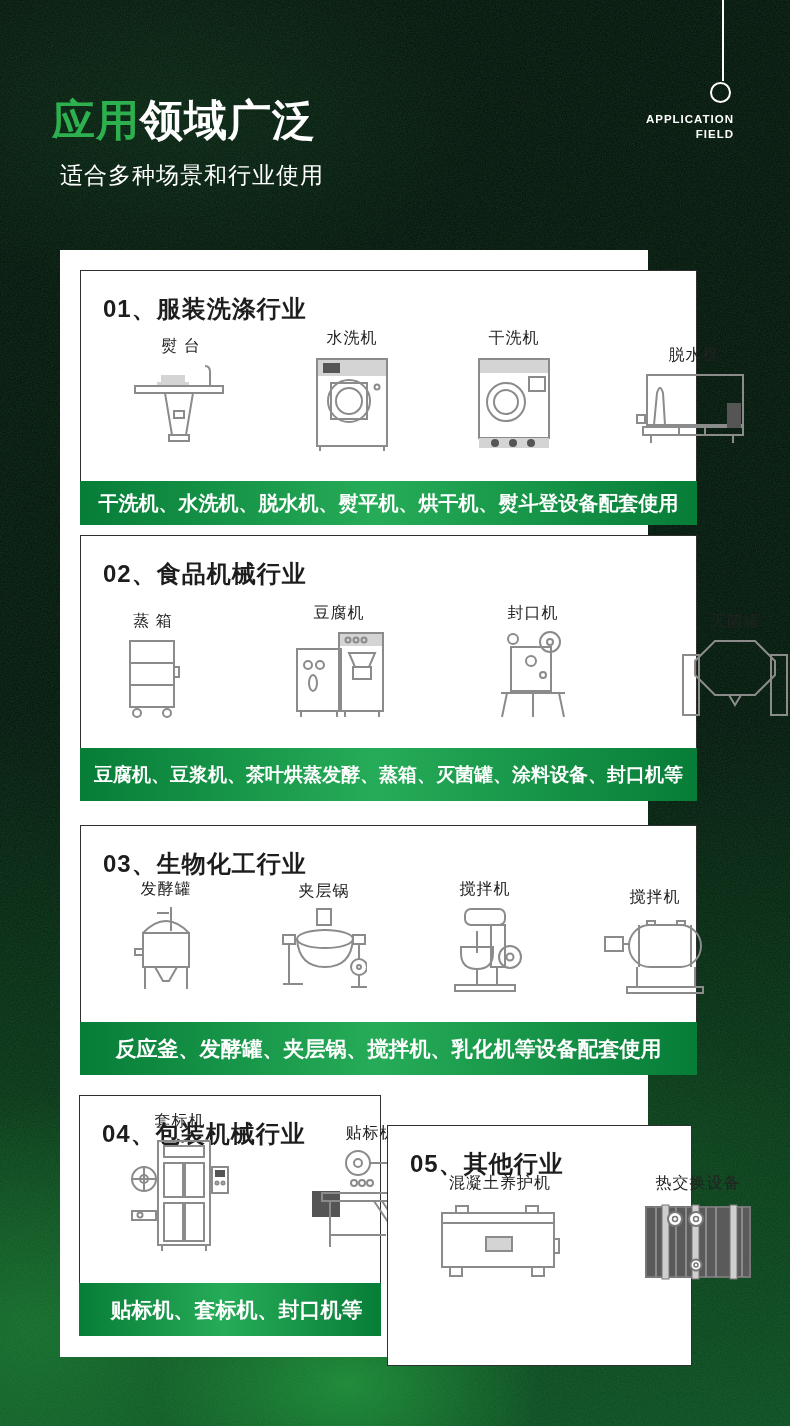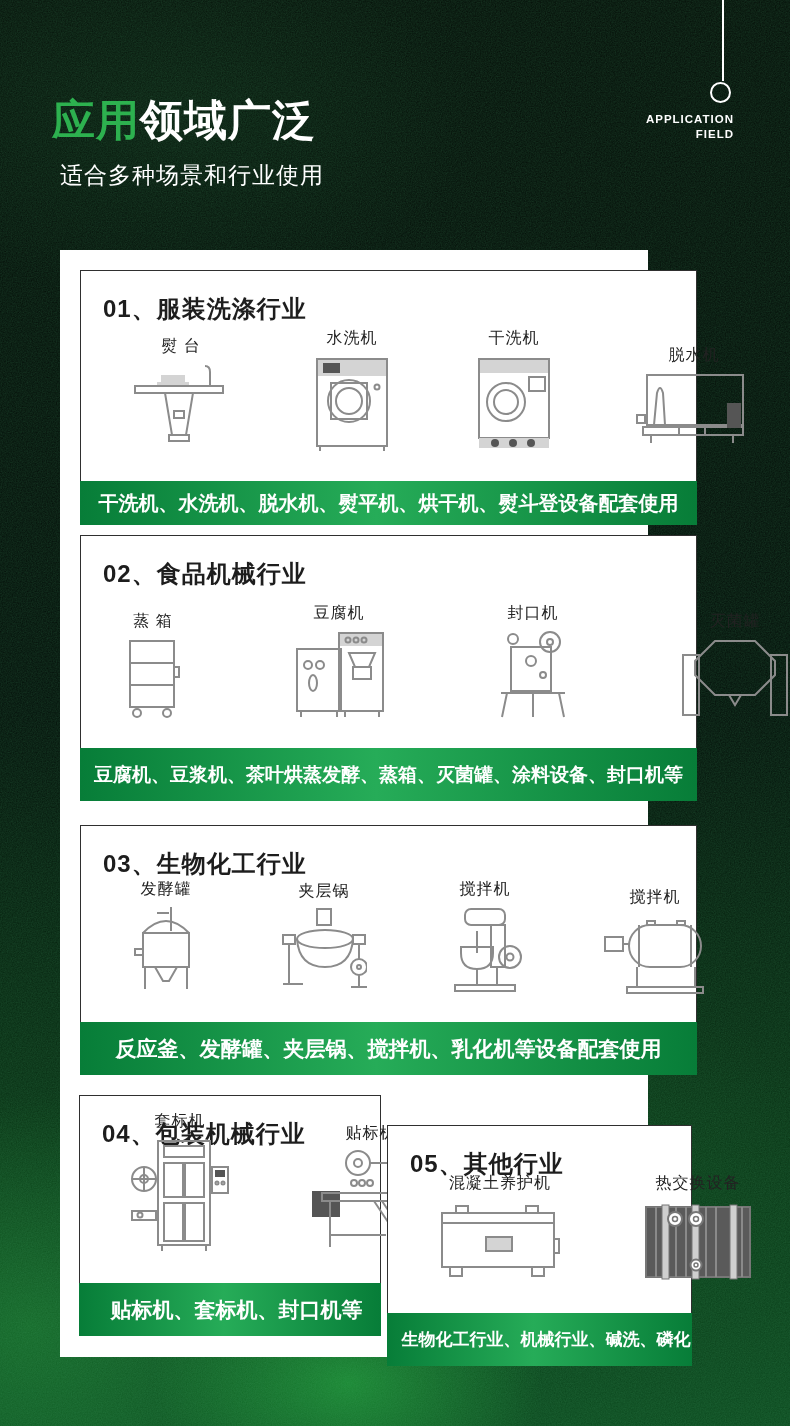--- a/index.html
+++ b/index.html
@@ -352,19 +352,16 @@
             <rect x="88" y="6" width="7" height="74" fill="#cfcfcf" stroke="#777"></rect>
             <circle cx="33" cy="20" r="7" fill="#fff" stroke="#777" stroke-width="2"></circle>
               <circle cx="33" cy="20" r="2.5" fill="none" stroke="#777" stroke-width="1.5"></circle>
             <circle cx="54" cy="20" r="7" fill="#fff" stroke="#777" stroke-width="2"></circle>
               <circle cx="54" cy="20" r="2.5" fill="none" stroke="#777" stroke-width="1.5"></circle>
             <circle cx="54" cy="66" r="5.5" fill="#fff" stroke="#777" stroke-width="2"></circle>
               <circle cx="54" cy="66" r="2" fill="none" stroke="#777" stroke-width="1.5"></circle>
           </svg>
         </figure>
       </div>
-      <div class="banner">
-          <span>生物化工行业、机械行业、碱洗、磷化</span>
-        </div>
     </section>
 
   </div>
 </div>
 
 </body></html>

